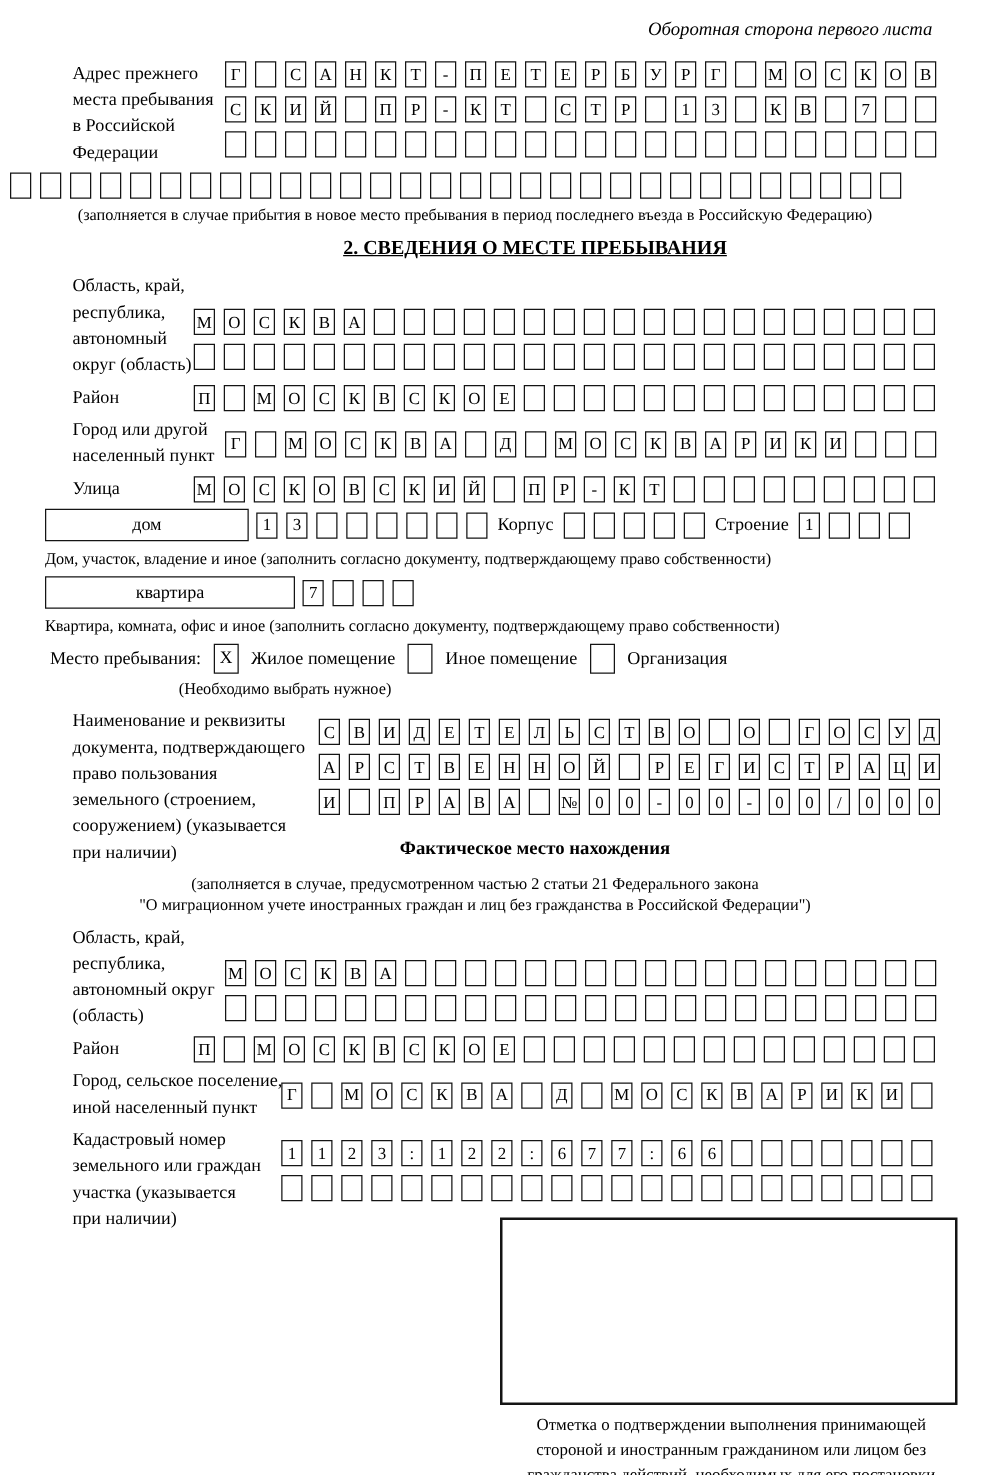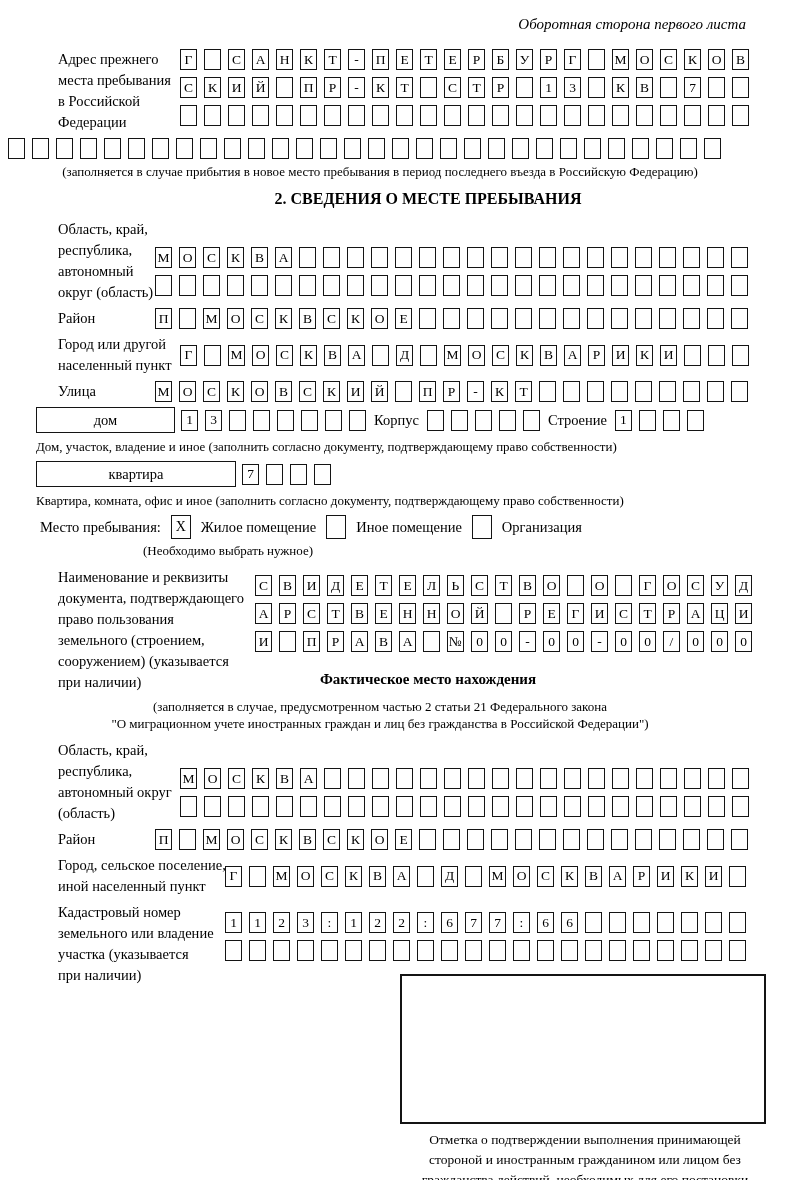--- a/index.html
+++ b/index.html
@@ -19,21 +19,21 @@
   .cellrows > .cells{margin-bottom:7px;}
   .cells{display:flex;gap:7px;}
   .cell{
     flex:none;width:17px;height:21px;box-sizing:border-box;
     border:1.6px solid #141414;display:flex;align-items:center;justify-content:center;
     font-size:13.5px;line-height:1;background:#fff;
   }
   .fullrow{margin-left:-50px;margin-bottom:4px;}
   .centerband{margin-left:-48px;width:740px;text-align:center;}
   .note{font-size:13px;line-height:17px;}
-  .h2{font-weight:bold;font-size:16px;margin:8px 0 10px 0;}
+  .h2{font-weight:bold;font-size:16px;margin:8px 0 10px 0;text-decoration:underline;}
   .h3{font-weight:bold;font-size:15px;margin:10px 0 8px 0;}
   .overflow-lbl{position:relative;}
   .overflow-lbl .lbl-abs{position:absolute;left:0;top:0;}
   .longbox{
     flex:none;box-sizing:border-box;border:1.6px solid #141414;height:26px;
     display:flex;align-items:center;justify-content:center;font-size:14.5px;background:#fff;
   }
   .dom-row{margin-left:-22px;align-items:center;}
   .dom-row .inline-lbl{margin:0 8px;white-space:nowrap;}
   .leftnote{margin-left:-22px;margin-bottom:6px;}
@@ -337,21 +337,21 @@
         <div class="cell"></div>
         <div class="cell"></div>
         <div class="cell"></div>
         <div class="cell"></div>
         <div class="cell"></div>
         <div class="cell"></div>
       </div>
   </div>
 
   <div class="frow dom-row">
-    <div class="longbox" style="width:139px;margin-right:6px;text-align:center;">дом</div>
+    <div class="longbox" style="width:163px;margin-right:6px;text-align:center;">дом</div>
     <div class="cells">
         <div class="cell">1</div>
         <div class="cell">3</div>
         <div class="cell"></div>
         <div class="cell"></div>
         <div class="cell"></div>
         <div class="cell"></div>
         <div class="cell"></div>
         <div class="cell"></div>
       </div>
@@ -613,21 +613,21 @@
         <div class="cell">К</div>
         <div class="cell">И</div>
         <div class="cell"></div>
       </div>
   </div>
 
   <div class="frow overflow-lbl" style="min-height:58px;">
     <div class="lbl w167">
       <div class="lbl-abs">
         <div>Кадастровый номер</div>
-        <div>земельного или владение</div>
+        <div>земельного или граждан</div>
         <div>участка (указывается</div>
         <div>при наличии)</div>
       </div>
     </div>
     <div class="cellrows mt10">
       <div class="cells">
           <div class="cell">1</div>
           <div class="cell">1</div>
           <div class="cell">2</div>
           <div class="cell">3</div>

